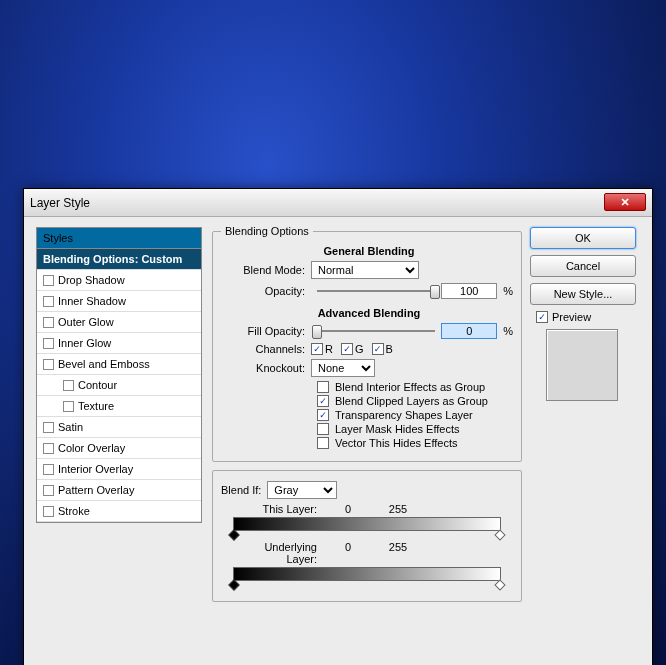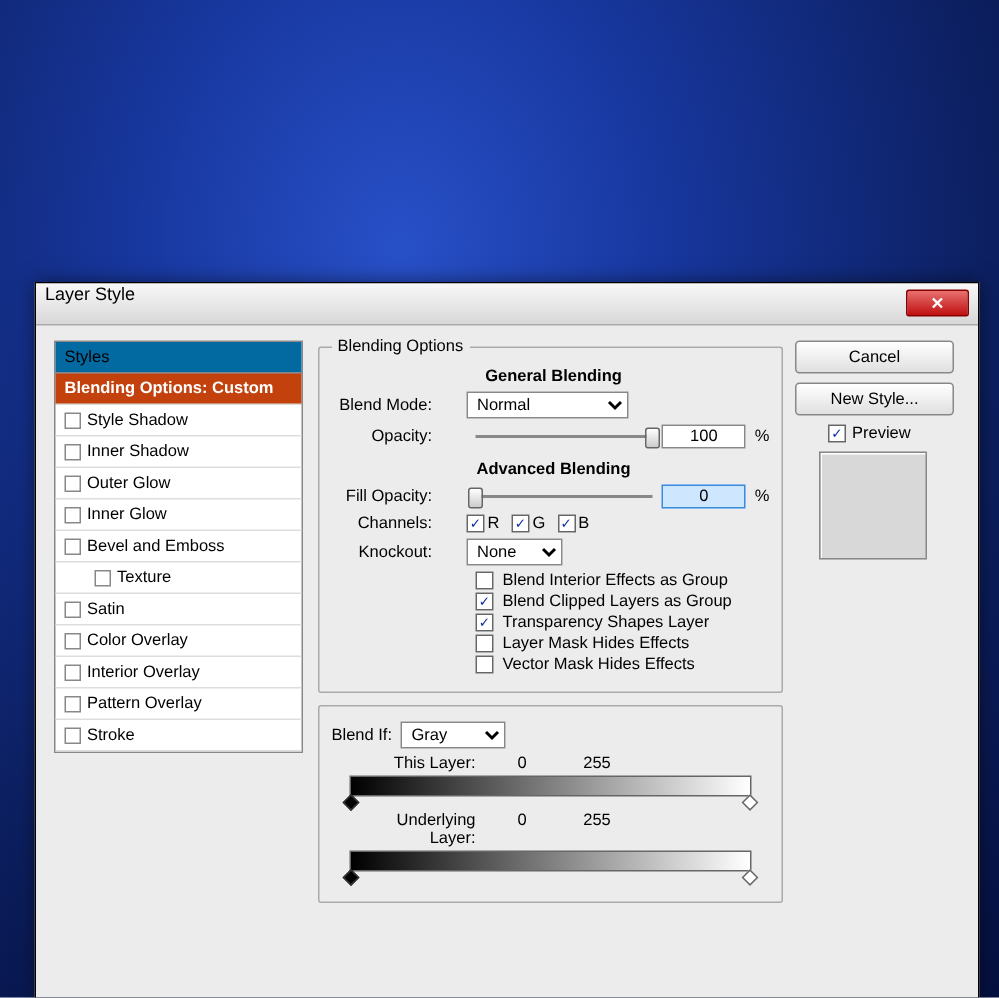--- a/index.html
+++ b/index.html
@@ -1,90 +1,94 @@
 <!DOCTYPE html>
 <html><head>
 <meta charset="utf-8">
 <style>
 * { box-sizing: border-box; margin: 0; padding: 0; font-family: "Segoe UI", Tahoma, sans-serif; font-size: 11px; }
 body { width: 666px; height: 665px; background: radial-gradient(ellipse at 40% 25%, #2850c8 0%, #1838a0 30%, #0c1f60 70%, #051040 100%); position: relative; }
 .dialog { position: absolute; left: 23px; top: 188px; width: 630px; height: 478px; background: #ececec; border: 1px solid #000; box-shadow: 0 0 12px rgba(0,0,0,0.5); }
-.titlebar { height: 28px; background: linear-gradient(#f8f8f8, #d8d8d8); border-bottom: 1px solid #aaa; display: flex; padding: 0 6px; position: relative; }
+.titlebar { height: 28px; background: linear-gradient(#f8f8f8, #d8d8d8); border-bottom: 1px solid #aaa; display: flex; align-items: center; padding: 0 6px; position: relative; }
 .titlebar .title { font-size: 12px; color: #000; }
 .closebtn { position: absolute; right: 6px; top: 4px; width: 42px; height: 18px; background: linear-gradient(#e87070, #c01010); border: 1px solid #800; border-radius: 2px; display: flex; align-items: center; justify-content: center; color: #fff; font-weight: bold; font-size: 10px; cursor: pointer; }
 .body { position: absolute; top: 28px; bottom: 0; left: 0; right: 0; padding: 10px; }
 .sidebar { position: absolute; left: 12px; top: 10px; width: 166px; border: 1px solid #888; background: #fff; }
 .sidebar-head { padding: 4px 6px; border-bottom: 1px solid #888; background: #0369a1; }
 .sidebar-item { padding: 4px 6px; border-bottom: 1px solid #ddd; display: flex; align-items: center; gap: 4px; cursor: pointer; }
-.sidebar-item.selected { background: #c2410c; color: #fff; font-weight: bold; }
+.sidebar-item.selected { background: #0c4a6e; color: #fff; font-weight: bold; }
 .sidebar-item .chk { width: 11px; height: 11px; border: 1px solid #888; background: #fff; display: inline-block; }
 .sidebar-item.sub { padding-left: 26px; }
 .content { position: absolute; left: 188px; top: 8px; width: 310px; }
 fieldset { border: 1px solid #aaa; border-radius: 2px; margin-bottom: 8px; padding: 6px 8px 10px 8px; position: relative; }
 legend { padding: 0 4px; font-size: 11px; }
 .row { display: flex; align-items: center; margin: 4px 0; }
-.lbl { width: 90px; text-align: right; padding-right: 23px; }
+.lbl { width: 90px; text-align: right; padding-right: 6px; }
 .subhead { font-weight: bold; margin: 2px 0 4px 4px; text-align: center; }
 select, input[type=text] { border: 1px solid #888; background: #fff; font-size: 11px; padding: 1px 2px; }
 .slider { position: relative; height: 12px; flex: 1; margin: 0 6px; }
 .slider .track { position: absolute; top: 5px; left: 0; right: 0; height: 2px; background: #888; }
 .slider .thumb { position: absolute; top: 0; width: 10px; height: 14px; background: linear-gradient(#fff,#ccc); border: 1px solid #666; border-radius: 2px; transform: translateX(-50%); }
 .numbox { width: 56px; text-align: center; }
 .chan { display: inline-flex; align-items: center; gap: 2px; margin-right: 8px; }
 .cb { width: 12px; height: 12px; border: 1px solid #666; background: #fff; display: inline-flex; align-items: center; justify-content: center; font-size: 9px; color: #1030a0; }
 .cb.checked::before { content: "✓"; }
 .optline { display: flex; align-items: center; gap: 6px; margin: 2px 0 2px 96px; }
 .gradbar { position: relative; height: 14px; border: 1px solid #666; margin: 2px 12px 10px 12px; }
 .gradbar .g { position: absolute; inset: 0; background: linear-gradient(to right, #000, #fff); }
 .gradbar .stop { position: absolute; bottom: -9px; width: 8px; height: 8px; background: #000; border: 1px solid #333; transform: translateX(-50%) rotate(45deg); }
 .gradbar .stop.right { background: #fff; border-color: #666; }
 .gradlabels { display: flex; margin: 0 12px 2px 12px; }
 .gradlabels span:first-child { width: 90px; text-align: right; padding-right: 6px; }
 .gradlabels .v { width: 50px; text-align: center; }
 .rightcol { position: absolute; right: 12px; top: 10px; width: 110px; }
 .btn { display: block; width: 106px; height: 22px; margin-bottom: 6px; background: linear-gradient(#fff,#e0e0e0); border: 1px solid #888; border-radius: 3px; text-align: center; line-height: 20px; cursor: pointer; }
 .btn.default { border: 1px solid #3a8be0; box-shadow: 0 0 2px #3a8be0; }
-.prevline { display: flex; align-items: center; gap: 4px; margin: 4px 0 6px 22px; }
+.prevline { display: flex; align-items: center; gap: 4px; margin: 4px 0 6px 6px; }
 .previewbox { width: 72px; height: 72px; background: #d8d8d8; border: 1px solid #888; margin-left: 16px; box-shadow: inset 1px 1px 0 #fff; }
 </style>
 </head>
 <body>
 
 <div class="dialog">
   <div class="titlebar">
     <span class="title">Layer Style</span>
     <div class="closebtn">
         <span>✕</span>
       </div>
   </div>
   <div class="body">
     <div class="sidebar">
       <div class="sidebar-head">Styles</div>
       <div class="sidebar-item selected">
           <span>Blending Options: Custom</span>
         </div>
       <div class="sidebar-item">
           <span class="chk"></span>
-          <span>Style Shadow</span>
+          <span>Drop Shadow</span>
         </div>
       <div class="sidebar-item">
           <span class="chk"></span>
           <span>Inner Shadow</span>
         </div>
       <div class="sidebar-item">
           <span class="chk"></span>
           <span>Outer Glow</span>
         </div>
       <div class="sidebar-item">
           <span class="chk"></span>
           <span>Inner Glow</span>
         </div>
       <div class="sidebar-item">
           <span class="chk"></span>
           <span>Bevel and Emboss</span>
+        </div>
+      <div class="sidebar-item sub">
+          <span class="chk"></span>
+          <span>Contour</span>
         </div>
       <div class="sidebar-item sub">
           <span class="chk"></span>
           <span>Texture</span>
         </div>
       <div class="sidebar-item">
           <span class="chk"></span>
           <span>Satin</span>
         </div>
       <div class="sidebar-item">
@@ -162,21 +166,21 @@
         <div class="optline">
             <span class="cb checked"></span>
             <span>Transparency Shapes Layer</span>
           </div>
         <div class="optline">
             <span class="cb"></span>
             <span>Layer Mask Hides Effects</span>
           </div>
         <div class="optline">
             <span class="cb"></span>
-            <span>Vector Mask Hides Effects</span>
+            <span>Vector This Hides Effects</span>
           </div>
       </fieldset>
 
       <fieldset>
         <div class="row">
           <span style="padding-right:6px">Blend If:</span>
           <select style="width:70px"><option>Gray</option></select>
         </div>
         <div class="gradlabels">
             <span>This Layer:</span>
@@ -195,20 +199,21 @@
           </div>
         <div class="gradbar">
             <div class="g"></div>
             <div class="stop" style="left:0%"></div>
             <div class="stop right" style="left:100%"></div>
           </div>
       </fieldset>
     </div>
 
     <div class="rightcol">
+      <div class="btn default">OK</div>
       <div class="btn">Cancel</div>
       <div class="btn">New Style...</div>
       <div class="prevline">
           <span class="cb checked"></span>
           <span>Preview</span>
         </div>
       <div class="previewbox"></div>
     </div>
   </div>
 </div>

